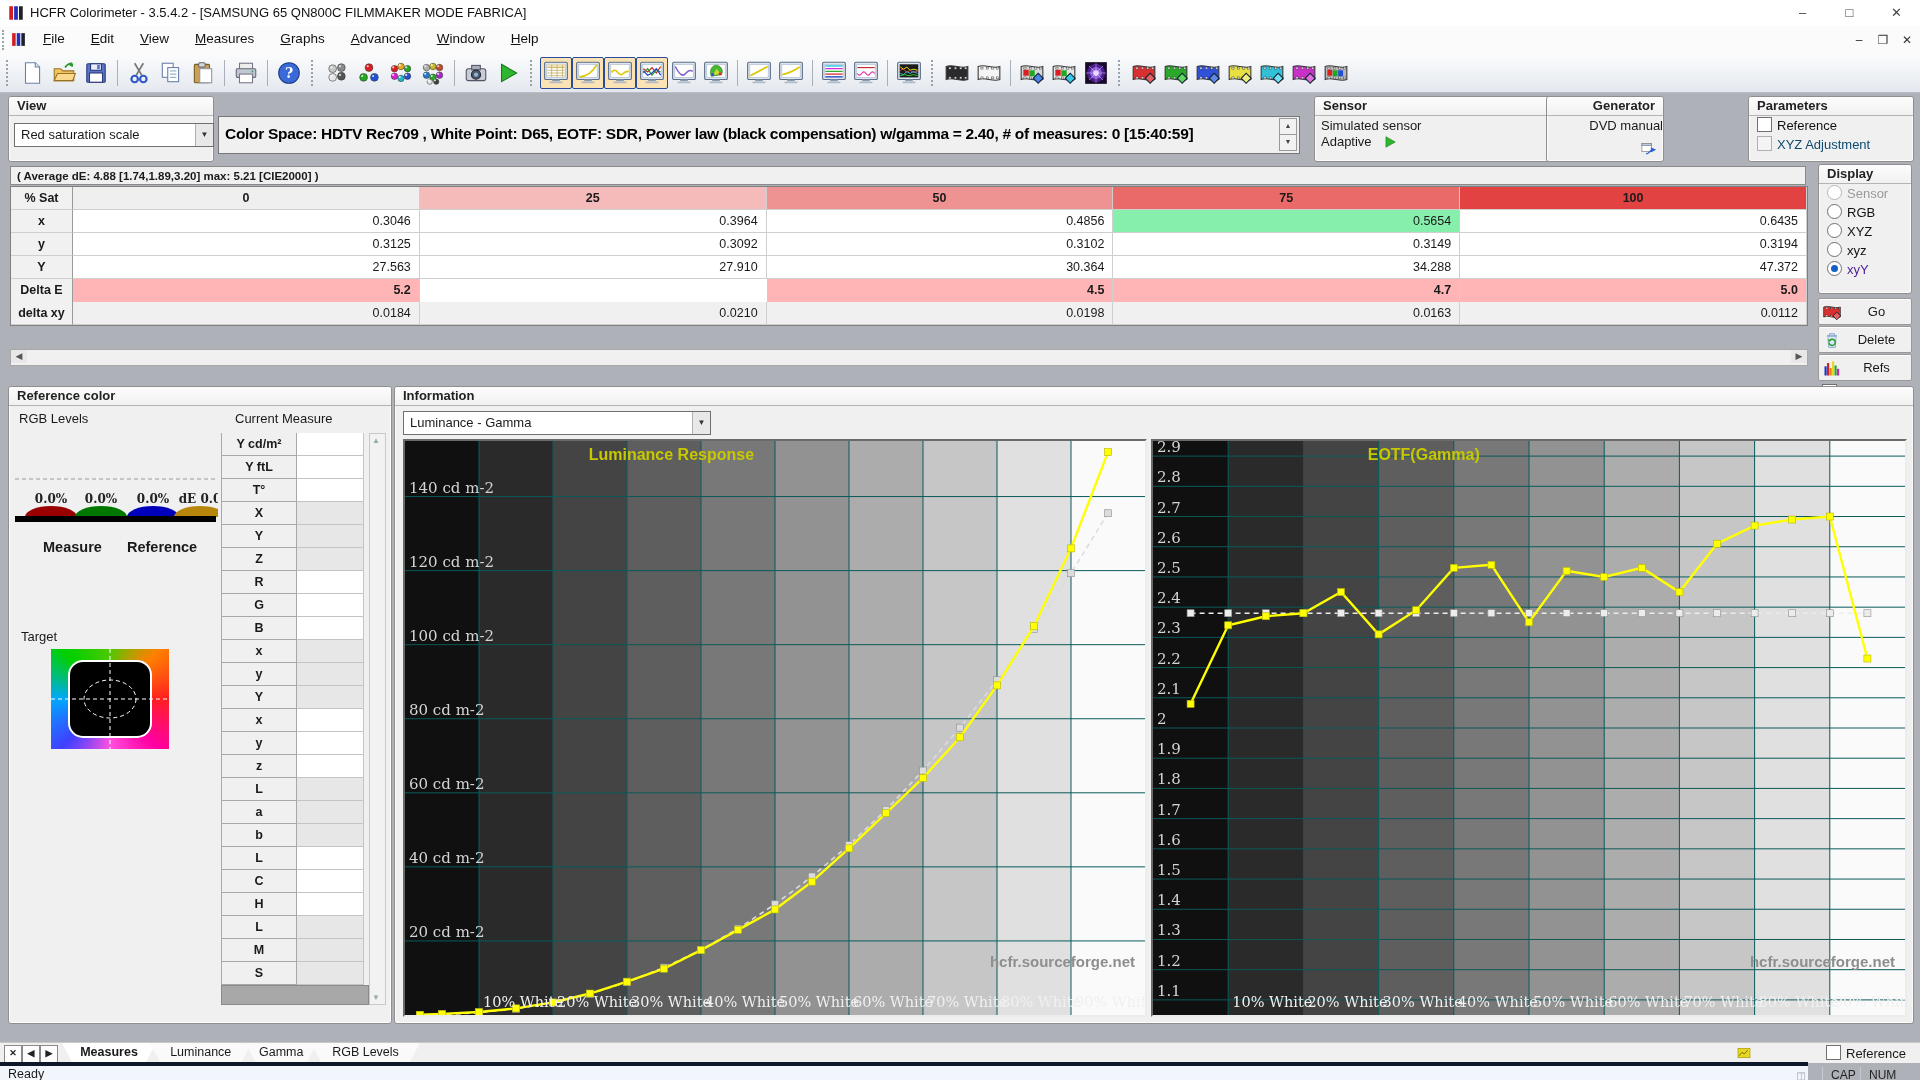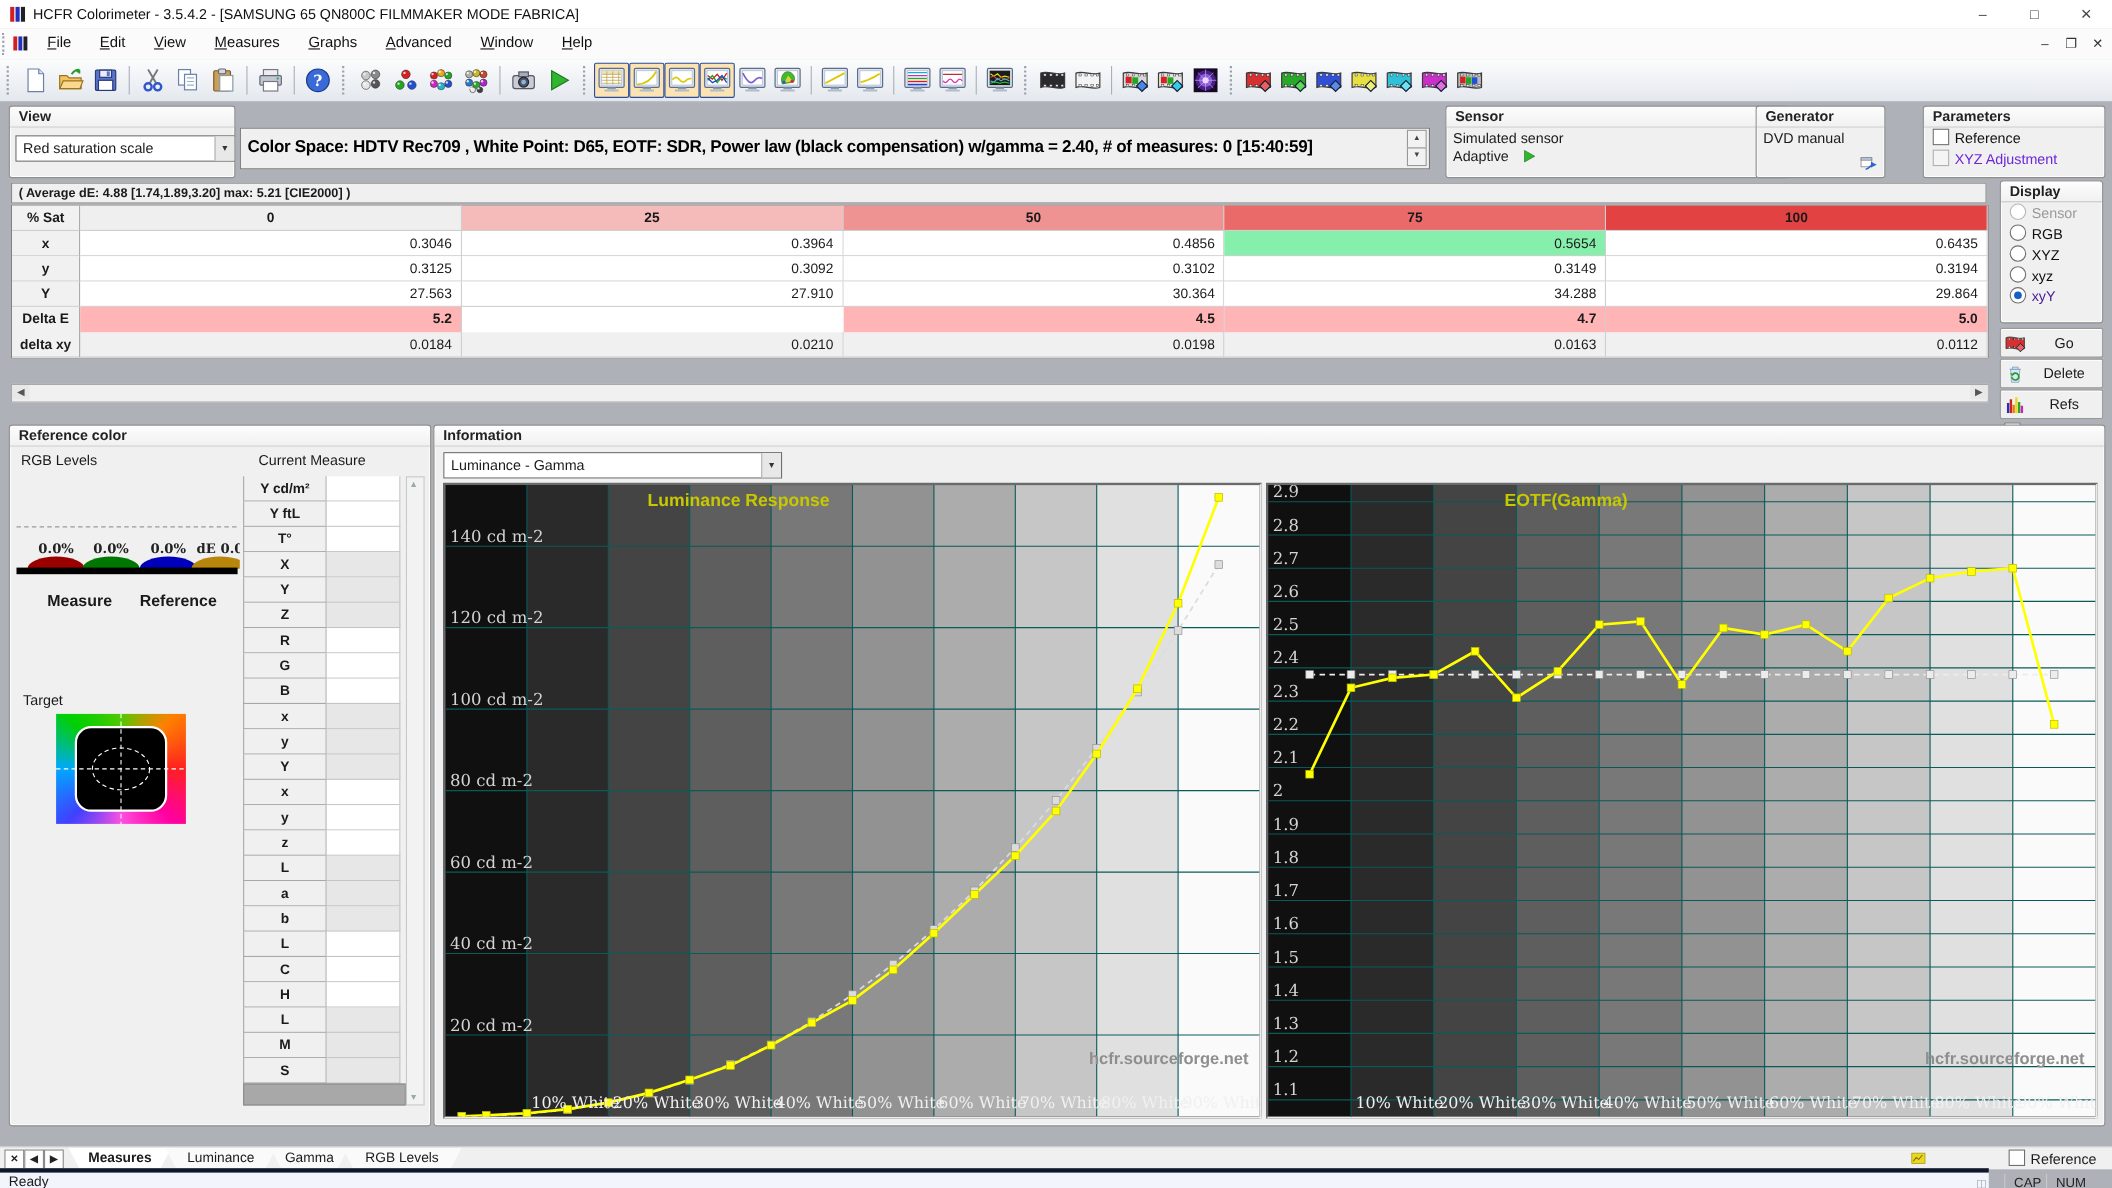--- a/index.html
+++ b/index.html
@@ -628,38 +628,38 @@
   <span class="abs ic" style="right:6px;bottom:3px;">
       <svg width="18" height="18" viewBox="0 0 24 24">
         <rect x="2.5" y="4.5" width="13" height="11" fill="#fff" stroke="#888"></rect>
         <rect x="2.5" y="4.5" width="13" height="3" fill="#b8cae8" stroke="#888"></rect>
         <path d="M8 18.5 C12.5 18.5 13 14.5 15.5 13.5" stroke="#2a62d8" stroke-width="1.8" fill="none"></path>
         <path d="M14.5 9.5 L21.5 13 L14.5 16.5 Z" fill="#2a62d8"></path>
       </svg>
     </span>
 </div>
 
-<div class="panel" style="left:1596px;top:96px;width:116px;height:64px;">
+<div class="panel" style="left:1546px;top:96px;width:116px;height:64px;text-align:right;">
   <div class="ptitle">Generator</div>
   <div class="smalltext" style="padding:2px 0 0 6px;">DVD manual</div>
   <span class="abs ic" style="right:5px;bottom:3px;">
       <svg width="18" height="18" viewBox="0 0 24 24">
         <rect x="2.5" y="4.5" width="13" height="11" fill="#fff" stroke="#888"></rect>
         <rect x="2.5" y="4.5" width="13" height="3" fill="#b8cae8" stroke="#888"></rect>
         <path d="M8 18.5 C12.5 18.5 13 14.5 15.5 13.5" stroke="#2a62d8" stroke-width="1.8" fill="none"></path>
         <path d="M14.5 9.5 L21.5 13 L14.5 16.5 Z" fill="#2a62d8"></path>
       </svg>
     </span>
 </div>
 
 <div class="panel" style="left:1748px;top:96px;width:164px;height:64px;">
   <div class="ptitle">Parameters</div>
   <div id="paramchecks">
       <div class="radrow"><span class="chk"></span><span style="color:#111">Reference</span></div>
-      <div class="radrow"><span class="chk dis"></span><span style="color:#6d28d9">XYZ Adjustment</span></div>
+      <div class="radrow"><span class="chk dis"></span><span style="color:#0c4a6e">XYZ Adjustment</span></div>
     </div>
 </div>
 
 <div id="avgbar" class="abs">( Average dE: 4.88 [1.74,1.89,3.20] max: 5.21 [CIE2000] )</div>
 <div id="sattable" class="abs">
     <div class="srow">
       <div class="scell slabel">% Sat</div>
       <div class="scell shead" style="background: rgb(240, 239, 240);">0</div>
       <div class="scell shead" style="background: rgb(245, 186, 186);">25</div>
       <div class="scell shead" style="background: rgb(239, 146, 146);">50</div>
@@ -681,21 +681,21 @@
       <div class="scell" style="background: rgb(255, 255, 255);">0.3102</div>
       <div class="scell" style="background: rgb(255, 255, 255);">0.3149</div>
       <div class="scell" style="background: rgb(255, 255, 255);">0.3194</div>
     </div>
     <div class="srow">
       <div class="scell slabel">Y</div>
       <div class="scell" style="background: rgb(255, 255, 255);">27.563</div>
       <div class="scell" style="background: rgb(255, 255, 255);">27.910</div>
       <div class="scell" style="background: rgb(255, 255, 255);">30.364</div>
       <div class="scell" style="background: rgb(255, 255, 255);">34.288</div>
-      <div class="scell" style="background: rgb(255, 255, 255);">29.864</div>
+      <div class="scell" style="background: rgb(255, 255, 255);">47.372</div>
     </div>
     <div class="srow">
       <div class="scell slabel">Delta E</div>
       <div class="scell" style="background: rgb(255, 181, 181); font-weight: bold;">5.2</div>
       <div class="scell" style="background: rgb(255, 181, 181); font-weight: bold; margin-top: 45px;">4.9</div>
       <div class="scell" style="background: rgb(255, 181, 181); font-weight: bold;">4.5</div>
       <div class="scell" style="background: rgb(255, 181, 181); font-weight: bold;">4.7</div>
       <div class="scell" style="background: rgb(255, 181, 181); font-weight: bold;">5.0</div>
     </div>
     <div class="srow">

